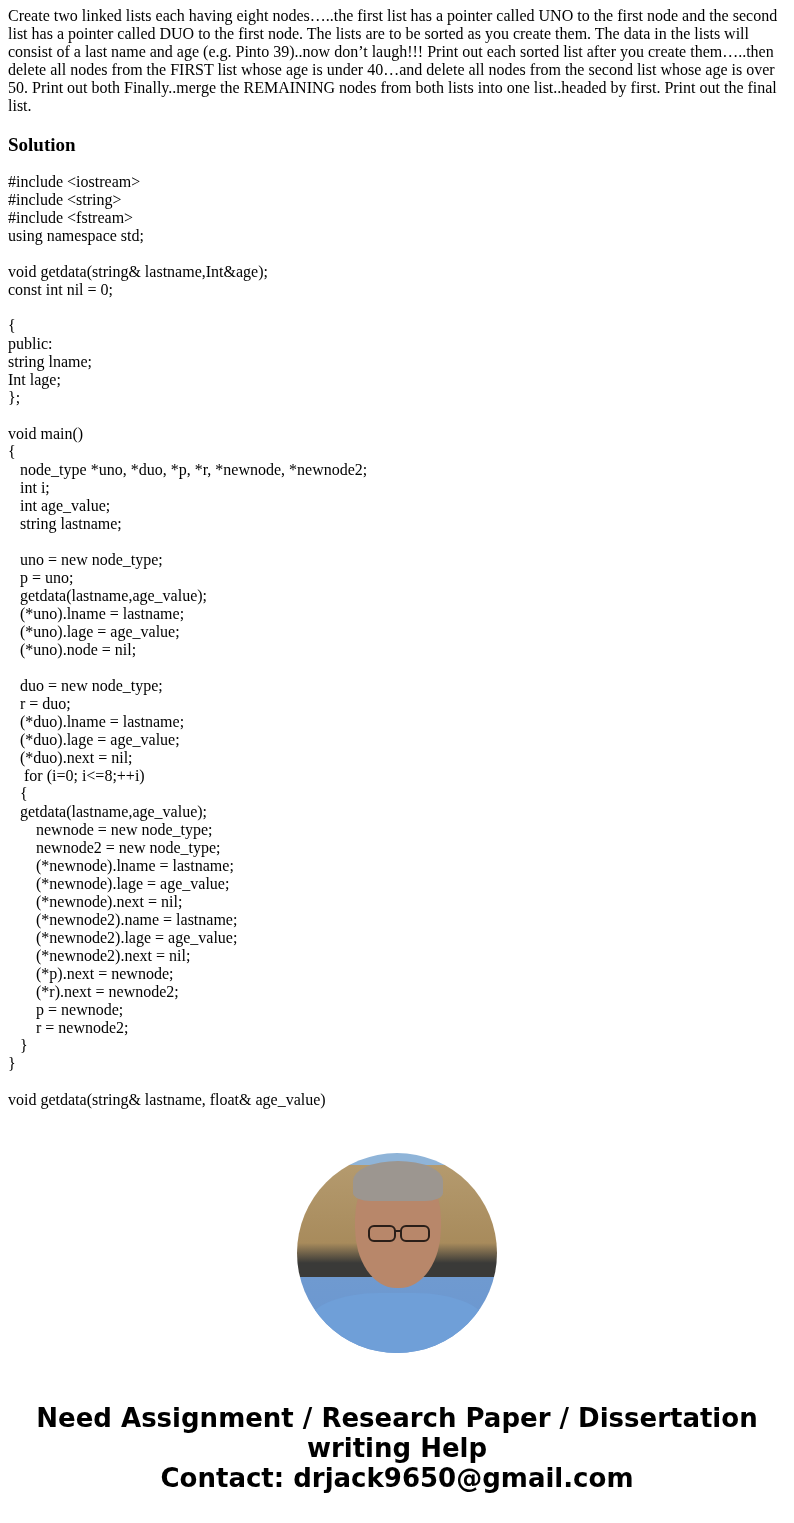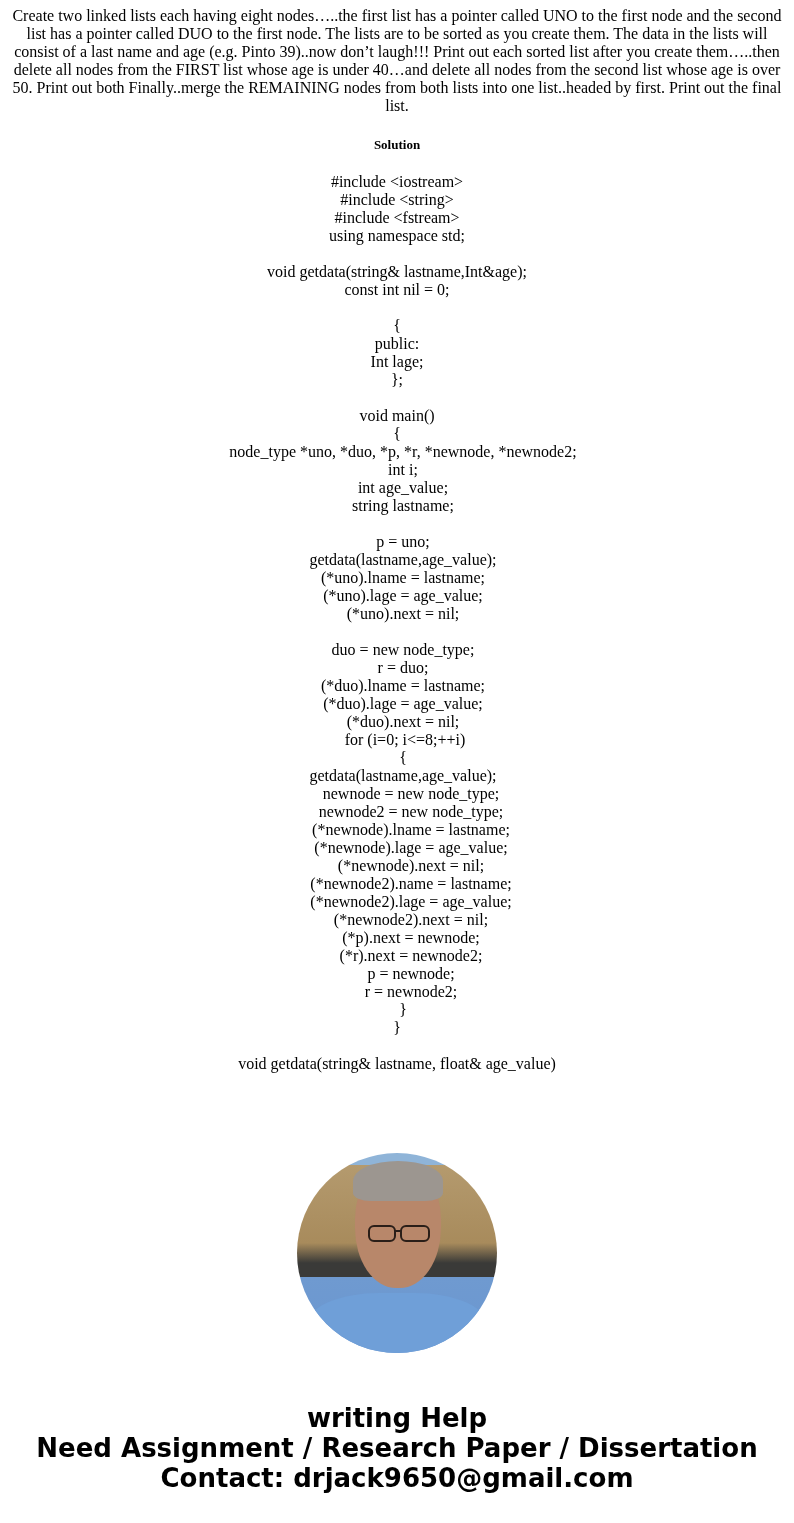--- a/index.html
+++ b/index.html
@@ -1,23 +1,23 @@
 <!DOCTYPE html>
 <html><head>
 <meta charset="utf-8">
 <style>
   html, body { margin: 0; padding: 0; background: #ffffff; }
   body { width: 794px; height: 1523px; position: relative; overflow: hidden; color: #000; }
   .content {
     position: absolute; left: 8px; top: 7px; width: 778px;
-    font-family: "Liberation Serif", serif; font-size: 16px; line-height: 18px; text-align: center;
+    font-family: "Liberation Serif", serif; font-size: 16px; line-height: 18px;
   }
   .question { margin: 0; }
   .solution-heading {
-    font-family: "Liberation Serif", serif; font-weight: bold; font-size: 13px;
+    font-family: "Liberation Serif", serif; font-weight: bold; font-size: 19px;
     margin: 19px 0 17px 0; line-height: 22px;
   }
   .code-wrap { height: 966px; overflow: hidden; }
   .code-block { margin: 0 0 18px 0; white-space: pre; }
   .code-line { display: block; height: 18px; }
   .avatar {
     position: absolute; left: 297px; top: 1153px; width: 200px; height: 200px;
     border-radius: 50%; overflow: hidden;
     background: linear-gradient(180deg, #8fb4d8 0%, #8fb4d8 6%, #b49a6e 6%, #a88b5c 45%, #3a3a38 55%, #3a3a38 62%, #6f9ad0 62%, #6a96d0 100%);
   }
@@ -44,36 +44,36 @@
 </style>
 </head>
 <body>
 
 <div class="content">
   <p class="question">Create two linked lists each having eight nodes…..the first list has a pointer called UNO to the first node and the second list has a pointer called DUO to the first node. The lists are to be sorted as you create them. The data in the lists will consist of a last name and age (e.g. Pinto 39)..now don’t laugh!!! Print out each sorted list after you create them…..then delete all nodes from the FIRST list whose age is under 40…and delete all nodes from the second list whose age is over 50. Print out both Finally..merge the REMAINING nodes from both lists into one list..headed by first. Print out the final list.</p>
   <h3 class="solution-heading">Solution</h3>
   <div class="code-wrap" id="code-wrap">
       <div class="code-block"><span class="code-line">#include &lt;iostream&gt;</span><span class="code-line">#include &lt;string&gt;</span><span class="code-line">#include &lt;fstream&gt;</span><span class="code-line">using namespace std;</span></div>
       <div class="code-block"><span class="code-line">void getdata(string&amp; lastname,Int&amp;age);</span><span class="code-line">const int nil = 0;</span></div>
-      <div class="code-block"><span class="code-line">{</span><span class="code-line">public:</span><span class="code-line">Int lage;</span><span class="code-line">};</span></div>
+      <div class="code-block"><span class="code-line">{</span><span class="code-line">public:</span><span class="code-line">string lname;</span><span class="code-line">Int lage;</span><span class="code-line">};</span></div>
       <div class="code-block"><span class="code-line">void main()</span><span class="code-line">{</span><span class="code-line">   node_type *uno, *duo, *p, *r, *newnode, *newnode2;</span><span class="code-line">   int i;</span><span class="code-line">   int age_value;</span><span class="code-line">   string lastname;</span></div>
-      <div class="code-block"><span class="code-line">   p = uno;</span><span class="code-line">   getdata(lastname,age_value);</span><span class="code-line">   (*uno).lname = lastname;</span><span class="code-line">   (*uno).lage = age_value;</span><span class="code-line">   (*uno).next = nil;</span></div>
+      <div class="code-block"><span class="code-line">   uno = new node_type;</span><span class="code-line">   p = uno;</span><span class="code-line">   getdata(lastname,age_value);</span><span class="code-line">   (*uno).lname = lastname;</span><span class="code-line">   (*uno).lage = age_value;</span><span class="code-line">   (*uno).node = nil;</span></div>
       <div class="code-block"><span class="code-line">   duo = new node_type;</span><span class="code-line">   r = duo;</span><span class="code-line">   (*duo).lname = lastname;</span><span class="code-line">   (*duo).lage = age_value;</span><span class="code-line">   (*duo).next = nil;</span><span class="code-line">    for (i=0; i&lt;=8;++i)</span><span class="code-line">   {</span><span class="code-line">   getdata(lastname,age_value);</span><span class="code-line">       newnode = new node_type;</span><span class="code-line">       newnode2 = new node_type;</span><span class="code-line">       (*newnode).lname = lastname;</span><span class="code-line">       (*newnode).lage = age_value;</span><span class="code-line">       (*newnode).next = nil;</span><span class="code-line">       (*newnode2).name = lastname;</span><span class="code-line">       (*newnode2).lage = age_value;</span><span class="code-line">       (*newnode2).next = nil;</span><span class="code-line">       (*p).next = newnode;</span><span class="code-line">       (*r).next = newnode2;</span><span class="code-line">       p = newnode;</span><span class="code-line">       r = newnode2;</span><span class="code-line">   }</span><span class="code-line">}</span></div>
       <div class="code-block"><span class="code-line">void getdata(string&amp; lastname, float&amp; age_value)</span></div>
     </div>
 </div>
 
 <div class="avatar">
   <div class="shirt"></div>
   <div class="head"></div>
   <div class="hair"></div>
   <svg class="glasses" viewBox="0 0 116 22">
     <rect x="2" y="3" width="26" height="15" rx="5" fill="none" stroke="#2a1e18" stroke-width="2"></rect>
     <rect x="34" y="3" width="28" height="15" rx="5" fill="none" stroke="#2a1e18" stroke-width="2"></rect>
     <line x1="28" y1="8" x2="34" y2="8" stroke="#2a1e18" stroke-width="2"></line>
   </svg>
 </div>
 
 <div class="footer">
+  <div>Need Assignment / Research Paper / Dissertation</div>
   <div>writing Help</div>
-  <div>Need Assignment / Research Paper / Dissertation</div>
   <div>Contact: drjack9650@gmail.com</div>
 </div>
 
 </body></html>

